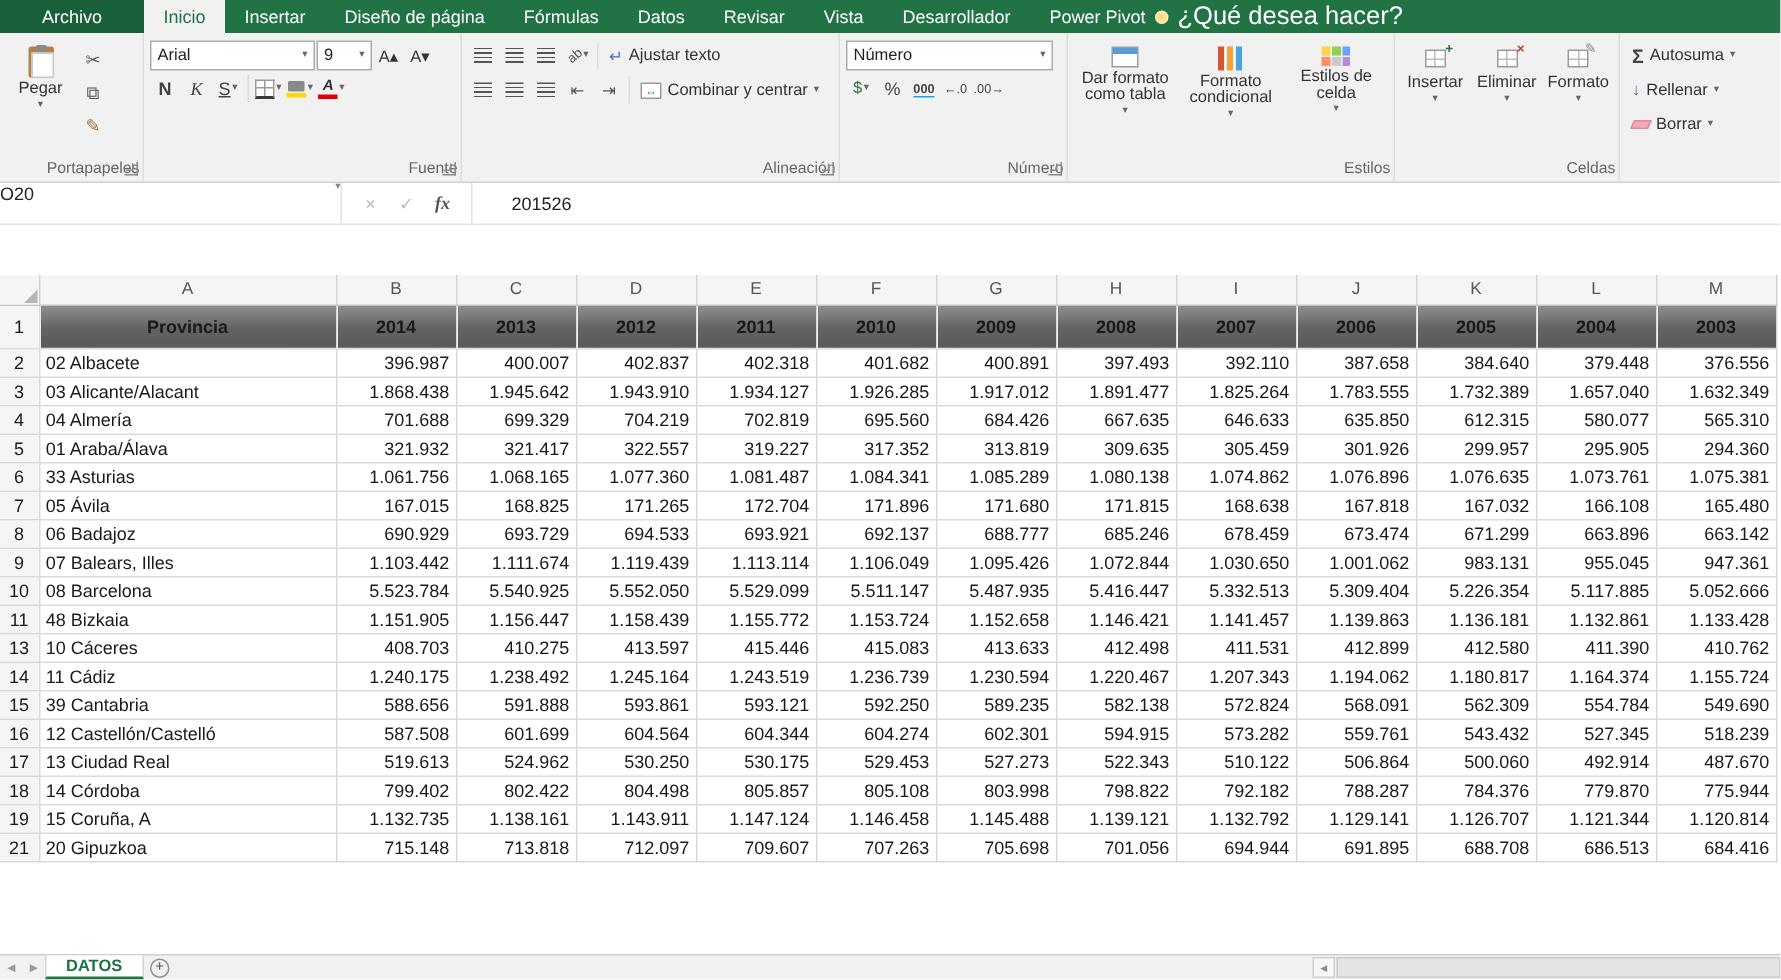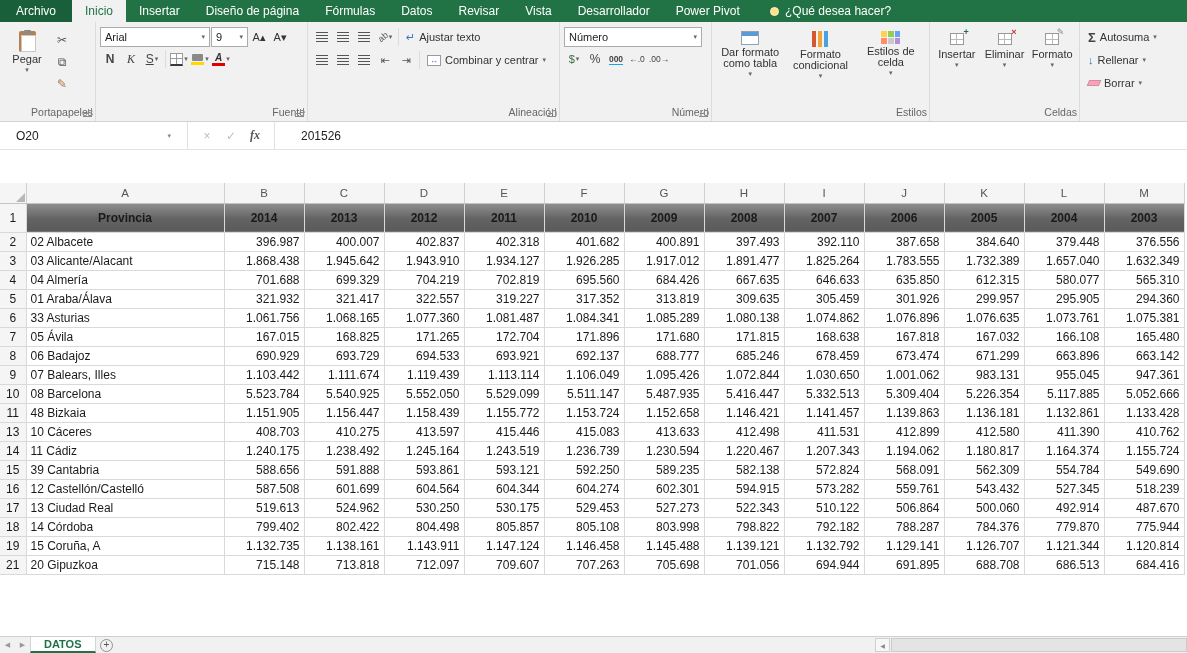--- a/index.html
+++ b/index.html
@@ -4,23 +4,23 @@
 <style>
   *{box-sizing:border-box;margin:0;padding:0}
   html,body{width:1187px;height:653px;overflow:hidden;background:#fff;
     font-family:"Liberation Sans","DejaVu Sans",sans-serif;}
   body{display:flex;flex-direction:column}
 
   
   .tabbar{flex:0 0 22px;background:#217346;display:flex;align-items:stretch;position:relative}
   .rtabs{display:flex}
   .rtab{padding:0 13px;color:#fff;font-size:12px;display:flex;align-items:center;white-space:nowrap;cursor:default}
-  .rtab.file{background:#19603a;padding:0 16px}
+  .rtab.file{background:#19603a;padding:0 28px}
   .rtab.active{background:#f1f1f1;color:#217346}
-  .tellme{position:absolute;left:760px;top:0;height:22px;display:flex;align-items:center;gap:6px;color:#fff;font-size:12px;padding:0 10px}
+  .tellme{position:absolute;left:760px;top:0;height:22px;display:flex;align-items:center;gap:6px;color:#fff;font-size:17px;padding:0 10px}
   .bulb{width:9px;height:9px;border-radius:50%;background:#ffe08a;border:1px solid #fff3c4;display:inline-block}
 
   
   .ribbon{flex:0 0 100px;background:#f1f1f1;border-bottom:1px solid #d2d2d2;display:flex;overflow:hidden}
   .group{position:relative;display:flex;flex-direction:column;border-right:1px solid #dcdcdc;padding:2px 2px 0;flex:0 0 auto}
   .g-clip{width:96px}.g-font{width:212px}.g-align{width:252px}.g-num{width:152px}
   .g-styles{width:218px}.g-cells{width:150px}.g-edit{flex:1 1 auto;border-right:none}
   .gbody{flex:1;display:flex;align-items:flex-start;gap:2px;padding:2px}
   .glabel{height:16px;font-size:10.5px;color:#666;text-align:right;line-height:14px}
   .launcher{position:absolute;right:3px;bottom:4px;width:9px;height:9px;border-right:1px solid #8a8a8a;border-bottom:1px solid #8a8a8a}
@@ -74,21 +74,21 @@
     background:linear-gradient(#bbb,#bbb) 50% 0/1px 100% no-repeat,linear-gradient(#bbb,#bbb) 0 50%/100% 1px no-repeat,#fff}
   .badge{position:absolute;right:-5px;top:-6px;font-size:9px;font-weight:bold}
   .badge.ins{color:#1e7145}.badge.del{color:#c0392b}.badge.fmt{color:#888;font-weight:normal}
   .cellwrap{position:relative;display:inline-block;margin-top:2px}
   .sigma{font-size:13px;font-weight:bold;color:#444}
   .fillic{color:#2e75b6;font-weight:bold;font-size:11px}
   .eraser{width:12px;height:6px;background:#f4a7b9;border:1px solid #d98a9e;transform:skewX(-24deg);display:inline-block}
 
   
   .fbar{flex:0 0 28px;display:flex;align-items:stretch;background:#fff;border-bottom:1px solid #e3e3e3}
-  .namebox{width:188px;border-right:1px solid #e1e1e1;display:flex;align-items:center;padding:0 16px;font-size:12px;color:#222}
+  .namebox{width:228px;border-right:1px solid #e1e1e1;display:flex;align-items:flex-start;padding:0 0;font-size:12px;color:#222}
   .namebox .dd{margin-left:auto;color:#888}
   .fxbtns{display:flex;align-items:center;padding:0 8px;border-right:1px solid #e1e1e1;gap:2px}
   .fxb{width:22px;text-align:center;font-size:12px;color:#bdbdbd}
   .fxb.fx{color:#555;font-family:"Liberation Serif",serif;font-style:italic;font-weight:bold}
   .fvalue{flex:1;display:flex;align-items:center;padding-left:26px;font-size:12px;color:#222}
 
   .gridgap{flex:0 0 33px;background:#fff}
 
   
   .grid{flex:1 1 auto;overflow:hidden;background:#fff}

